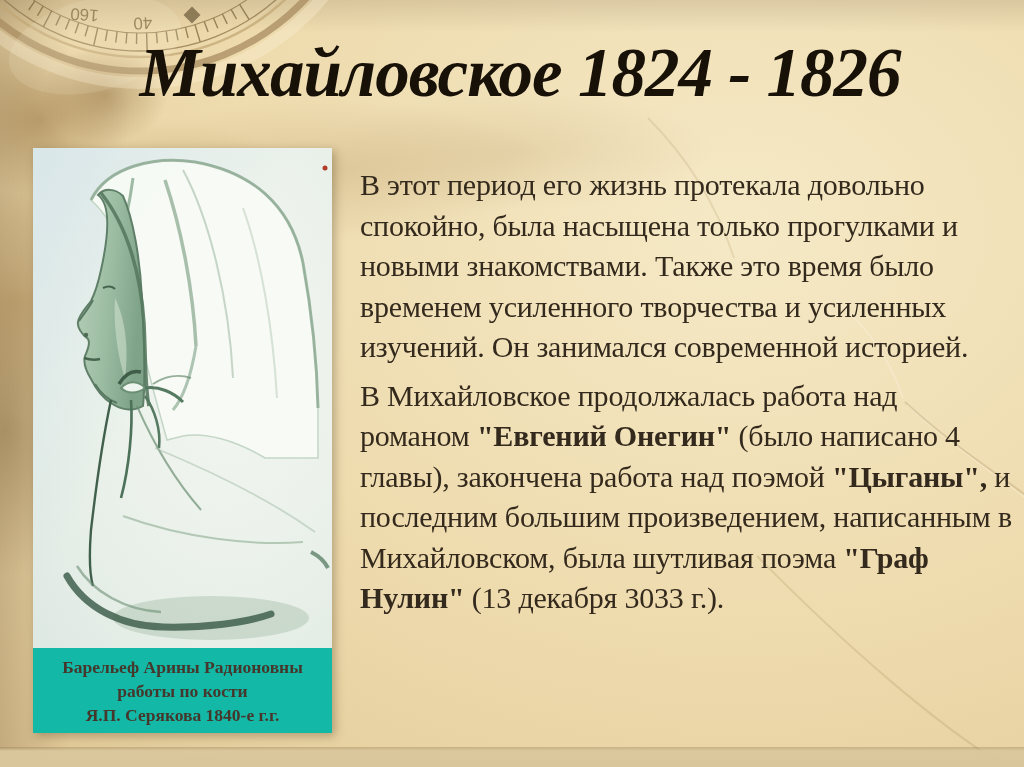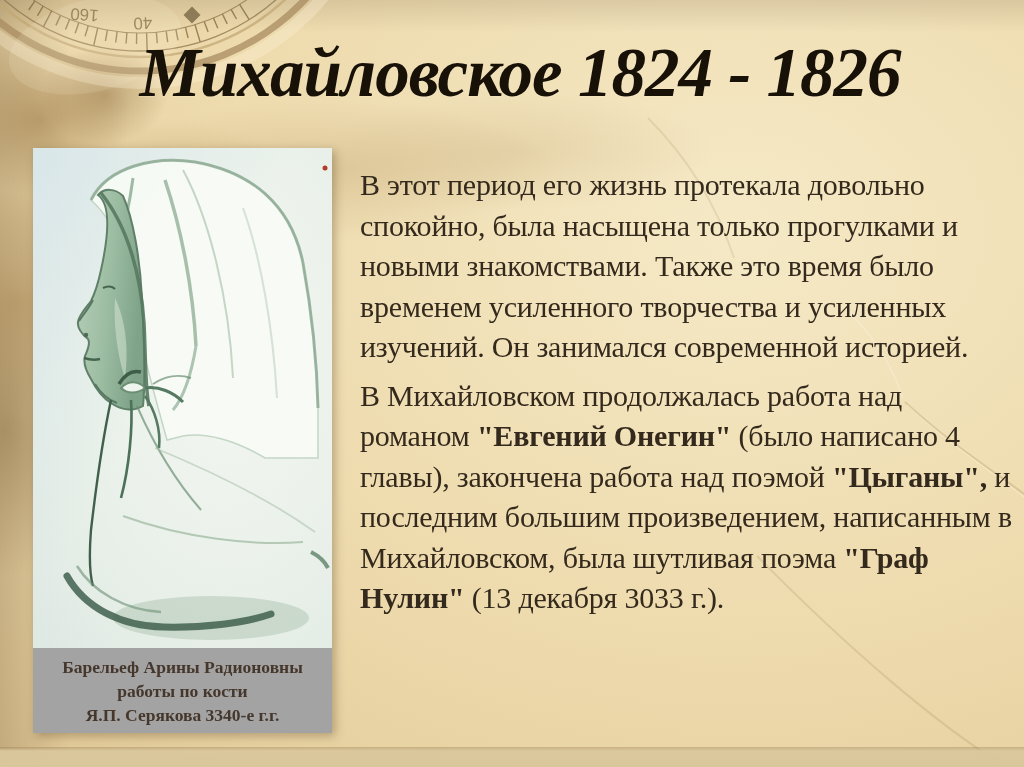--- a/index.html
+++ b/index.html
@@ -35,21 +35,21 @@
     color:#171107;
     text-shadow:0 1px 0 rgba(255,245,215,.25);
   }
   .photo{
     position:absolute;left:33px;top:148px;width:299px;margin:0;
     box-shadow:3px 3px 9px rgba(80,60,30,.35);
     background:#fcfcf6;
   }
   .photo svg{display:block;}
   .photo-caption{
-    width:299px;height:85px;background:#a3a3a3;
+    width:299px;height:85px;background:#14b8a6;
     display:flex;flex-direction:column;justify-content:center;align-items:center;
     font-family:"Liberation Serif", serif;font-weight:bold;
     font-size:17.5px;line-height:24px;color:#45372c;text-align:center;
   }
   .body-text{
     position:absolute;left:352px;top:157px;width:668px;
     font-family:"Liberation Serif", serif;
     font-size:30px;line-height:40.5px;color:#33291c;
     letter-spacing:-0.2px;
   }
@@ -178,23 +178,23 @@
       <ellipse cx="178" cy="470" rx="98" ry="22" fill="#a6bfa9" opacity="0.45"></ellipse>
       <path d="M 34,428 C 52,460 88,478 130,479 C 172,480 212,475 238,466" fill="none" stroke="#41604e" stroke-width="7" stroke-linecap="round" opacity="0.85"></path>
       <path d="M 44,418 C 60,444 92,462 128,464" fill="none" stroke="#6c8f74" stroke-width="2.5" opacity="0.6"></path>
 
       <circle cx="292" cy="20" r="2.5" fill="#b23c2c"></circle>
     </svg>
 
     <figcaption class="photo-caption">
       <div>Барельеф Арины Радионовны</div>
       <div>работы по кости</div>
-      <div>Я.П. Серякова 3340-е г.г.</div>
+      <div>Я.П. Серякова 1840-е г.г.</div>
     </figcaption>
   </figure>
 
   <div class="body-text">
       <p><span>В этот период его жизнь протекала довольно спокойно, была насыщена только прогулками и новыми знакомствами. Также это время было временем усиленного творчества и усиленных изучений. Он занимался современной историей.</span></p>
-      <p><span>В Михайловском продолжалась работа над романом </span><span class="b">"Евгений Онегин"</span><span> (было написано 4 главы), закончена работа над поэмой </span><span class="b">"Цыганы",</span><span> и последним большим произведением, написанным в Михайловском, была шутливая поэма </span><span class="b">"Граф Нулин"</span><span> (13 декабря 3033 г.).</span></p>
+      <p><span>В Михайловское продолжалась работа над романом </span><span class="b">"Евгений Онегин"</span><span> (было написано 4 главы), закончена работа над поэмой </span><span class="b">"Цыганы",</span><span> и последним большим произведением, написанным в Михайловском, была шутливая поэма </span><span class="b">"Граф Нулин"</span><span> (13 декабря 3033 г.).</span></p>
     </div>
 
   <div class="bottom-band"></div>
 </div>
 
 </body></html>

